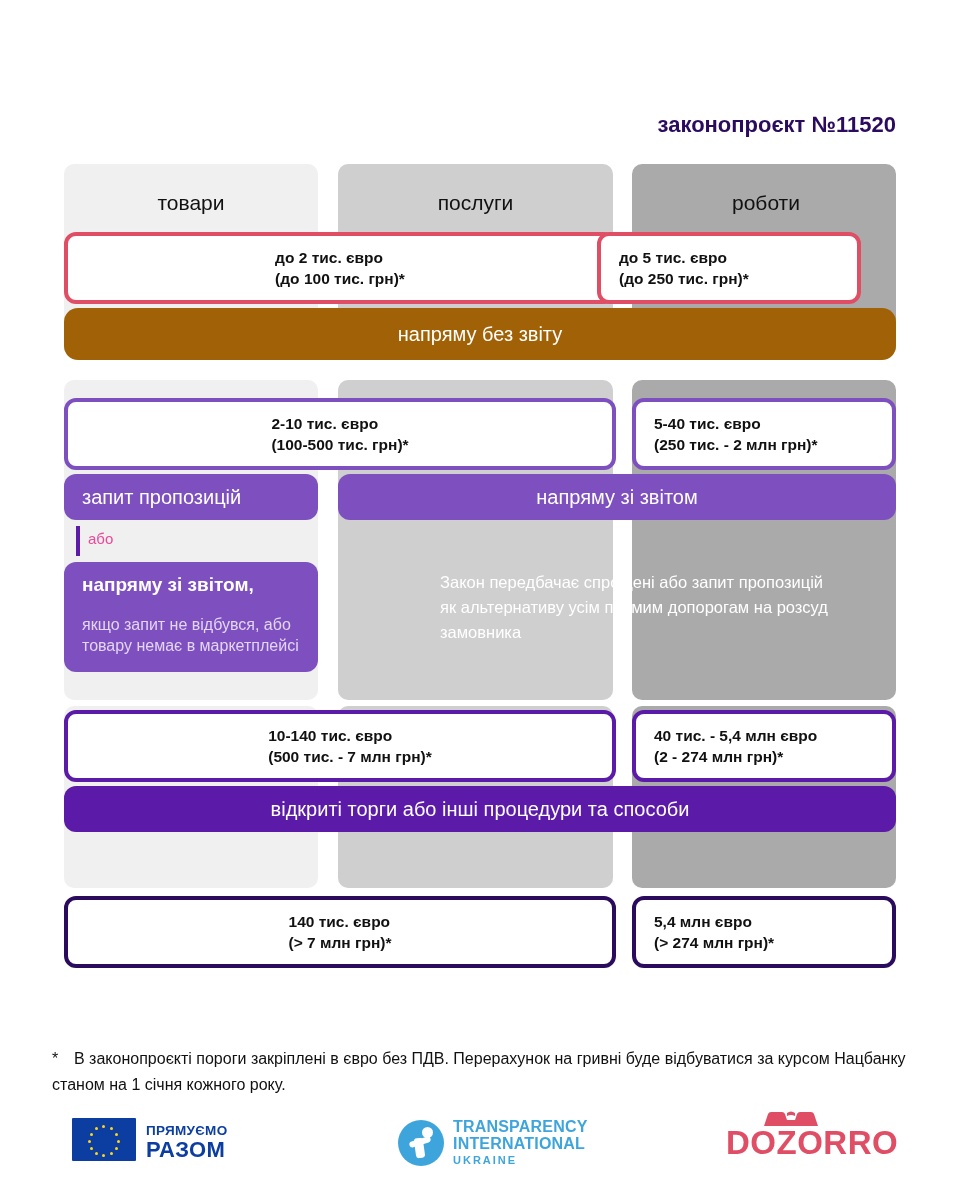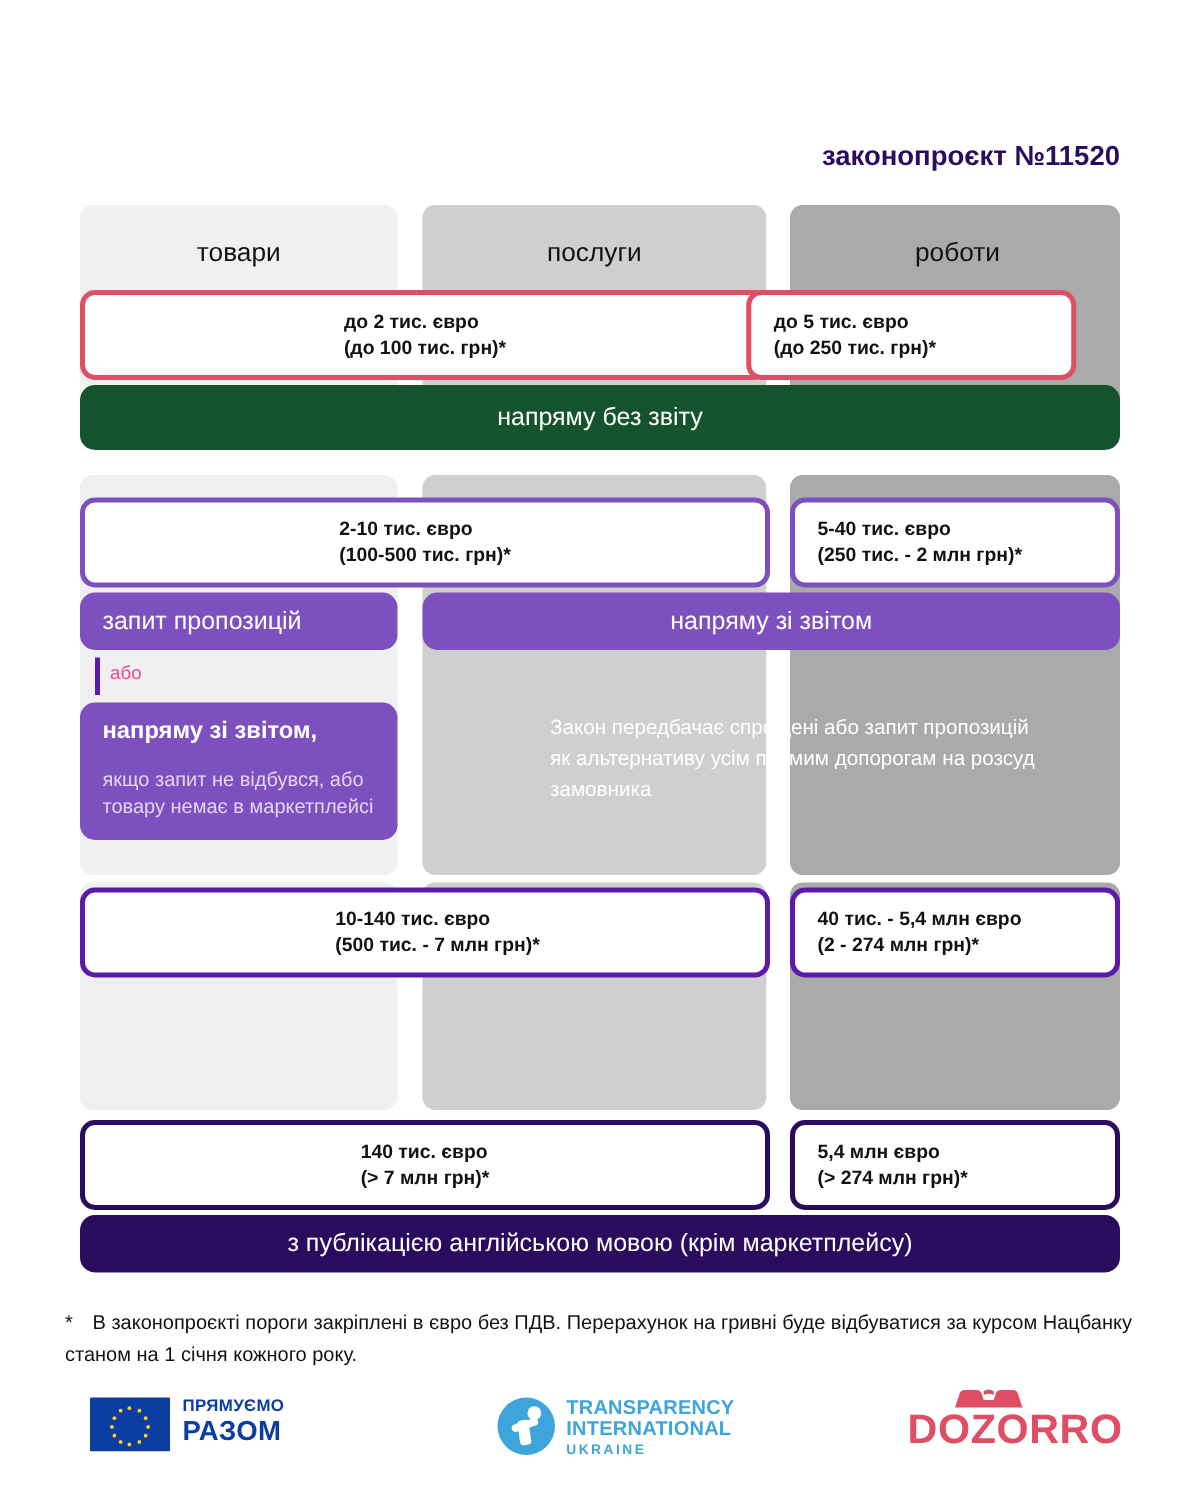--- a/index.html
+++ b/index.html
@@ -50,21 +50,21 @@
   .wbox .inner{display:flex;flex-direction:column;}
   .red-b{border-color:#E04E66;}
   .pur-b{border-color:#7E50BF;}
   .dpur-b{border-color:#5B1BA8;}
   .xpur-b{border-color:#2B0B5E;}
 
   .band{
     display:flex;align-items:center;justify-content:center;
     color:#ffffff;font-size:20px;border-radius:12px;
   }
-  .band.red{background:#14532d;}
+  .band.red{background:#a16207;border-radius:14px;}
   .band.pur{background:#7E50BF;}
   .band.dpur{background:#5B1BA8;}
   .band.xpur{background:#2B0B5E;}
 
   
   .hdr{
     position:absolute;display:flex;align-items:center;justify-content:center;
     font-size:21px;color:#111111;
   }
 
@@ -88,21 +88,21 @@
 
   
   .foot{
     position:absolute;left:52px;top:1046px;width:870px;
     color:#111111;font-size:16px;line-height:26px;
   }
   .foot .star{position:absolute;left:0;top:0;font-size:16px;}
   .foot .ftext{margin-left:22px;}
 
   
-  .logo{position:absolute;display:flex;align-items:flex-start;}
+  .logo{position:absolute;display:flex;align-items:flex-end;}
   .eu-flag{
     width:64px;height:43px;background:#0B3EA0;border-radius:1px;
     position:relative;flex:none;
   }
   .eu-star{
     position:absolute;width:3px;height:3px;background:#FFD617;border-radius:50%;
   }
   .eu-txt{margin-left:10px;color:#0B3EA0;font-weight:bold;line-height:1;}
   .eu-txt .t1{font-size:13.5px;letter-spacing:0.3px;display:block;}
   .eu-txt .t2{font-size:22px;letter-spacing:0.3px;display:block;margin-top:2px;}
@@ -214,33 +214,33 @@
   <div class="box wbox dpur-b center" style="left:64px;top:710px;width:552px;height:72px;padding-left:20px;">
     <div class="inner">
       <div class="l1">10-140 тис. євро</div>
       <div class="l2">(500 тис. - 7 млн грн)*</div>
     </div>
   </div>
   <div class="box wbox dpur-b" style="left:632px;top:710px;width:264px;height:72px;">
     <div class="l1">40 тис. - 5,4 млн євро</div>
     <div class="l2">(2 - 274 млн грн)*</div>
   </div>
+  <div class="box band dpur" style="left:64px;top:786px;width:832px;height:46px;">
+    <span>відкриті торги або інші процедури та способи</span>
+  </div>
 
   <div class="box wbox xpur-b center" style="left:64px;top:896px;width:552px;height:72px;">
     <div class="inner">
       <div class="l1">140 тис. євро</div>
       <div class="l2">(&gt; 7 млн грн)*</div>
     </div>
   </div>
   <div class="box wbox xpur-b" style="left:632px;top:896px;width:264px;height:72px;">
     <div class="l1">5,4 млн євро</div>
     <div class="l2">(&gt; 274 млн грн)*</div>
-  </div>
-  <div class="box band xpur" style="left:64px;top:972px;width:832px;height:46px;">
-    <span>з публікацією англійською мовою (крім маркетплейсу)</span>
   </div>
 
   <div class="foot">
     <span class="star">*</span>
     <span class="ftext">В законопроєкті пороги закріплені в євро без ПДВ. Перерахунок на гривні буде відбуватися за курсом Нацбанку станом на 1 січня кожного року.</span>
   </div>
 
   <div class="logo" style="left:72px;top:1118px;">
     <div class="eu-flag">
       <div class="eu-star" style="left:30px;top:7px;"></div>

